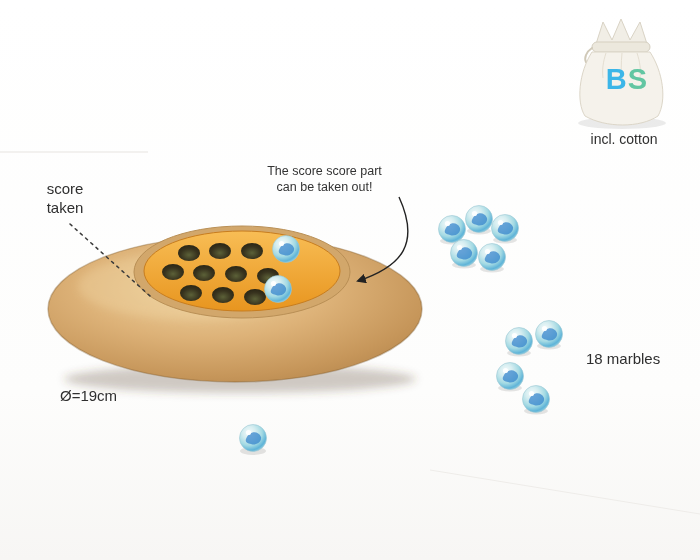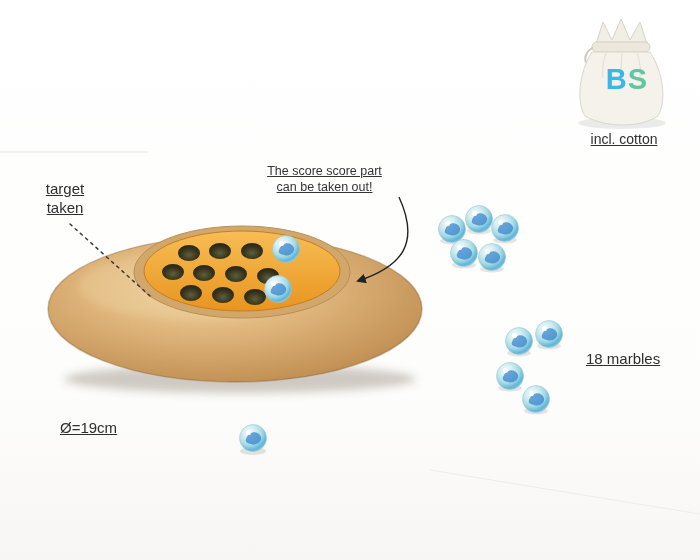--- a/index.html
+++ b/index.html
@@ -2,24 +2,24 @@
 <html style="--wood: #d9ab6e; --insert: #f2a32f; --marble: #5fb4d8; --logo_blue: #3cb6e8; --logo_green: #62c6a2; --background: #ffffff;"><head>
 <meta charset="utf-8">
 <style>
   html,body{margin:0;padding:0;background:#ffffff;}
   .stage{
     position:relative;width:700px;height:560px;overflow:hidden;
     background:linear-gradient(#ffffff 0%,#fdfdfc 70%,#f7f6f4 100%);
     font-family:"Liberation Sans", sans-serif;
   }
   .artwork{position:absolute;left:0;top:0;width:700px;height:560px;}
-  .label{position:absolute;color:#2f2f2f;line-height:1.25;text-decoration:underline;}
+  .label{position:absolute;color:#2f2f2f;line-height:1.25;}
   .label-target{left:10px;top:180px;width:110px;text-align:center;font-size:15px;}
   .label-note{left:242px;top:164px;width:165px;text-align:center;font-size:12.5px;color:#333;}
-  .label-diameter{left:60px;top:387px;font-size:15px;margin-top:32px;}
+  .label-diameter{left:60px;top:387px;font-size:15px;}
   .label-marbles{left:586px;top:350px;font-size:15px;}
   .label-bag{left:572px;top:131px;width:104px;text-align:center;font-size:14px;}
   .bag-logo{
     position:absolute;left:596px;top:58px;width:52px;height:42px;
     text-align:right;font-size:29px;font-weight:bold;letter-spacing:1px;line-height:42px;
   }
   .bag-logo .b{color:var(--logo_blue,#3cb6e8);}
   .bag-logo .s{color:var(--logo_green,#62c6a2);}
 </style>
 </head>
@@ -130,21 +130,21 @@
       <path d="M 606 53 C 603 62, 602 70, 603 78" fill="none" stroke="#e4ded1" stroke-width="1"></path>
       <path d="M 622 53 C 621 63, 621 72, 622 80" fill="none" stroke="#e4ded1" stroke-width="1"></path>
       <path d="M 637 53 C 640 62, 641 70, 640 78" fill="none" stroke="#e4ded1" stroke-width="1"></path>
     </g>
 
     <path d="M 70 224 L 150 296" fill="none" stroke="#3a3a3a" stroke-width="1.5" stroke-dasharray="2.5 4.5" stroke-linecap="round"></path>
     <path d="M 399 197 C 420 243, 403 266, 358 281" fill="none" stroke="#222" stroke-width="1.4" marker-end="url(#arrowHead)"></path>
   </svg>
 
   <div class="label label-target">
-    <div>target</div>
+    <div>score</div>
     <div>taken</div>
   </div>
 
   <div class="label label-note">
     <div>The score score part</div>
     <div>can be taken out!</div>
   </div>
 
   <div class="label label-diameter">Ø=19cm</div>
 

